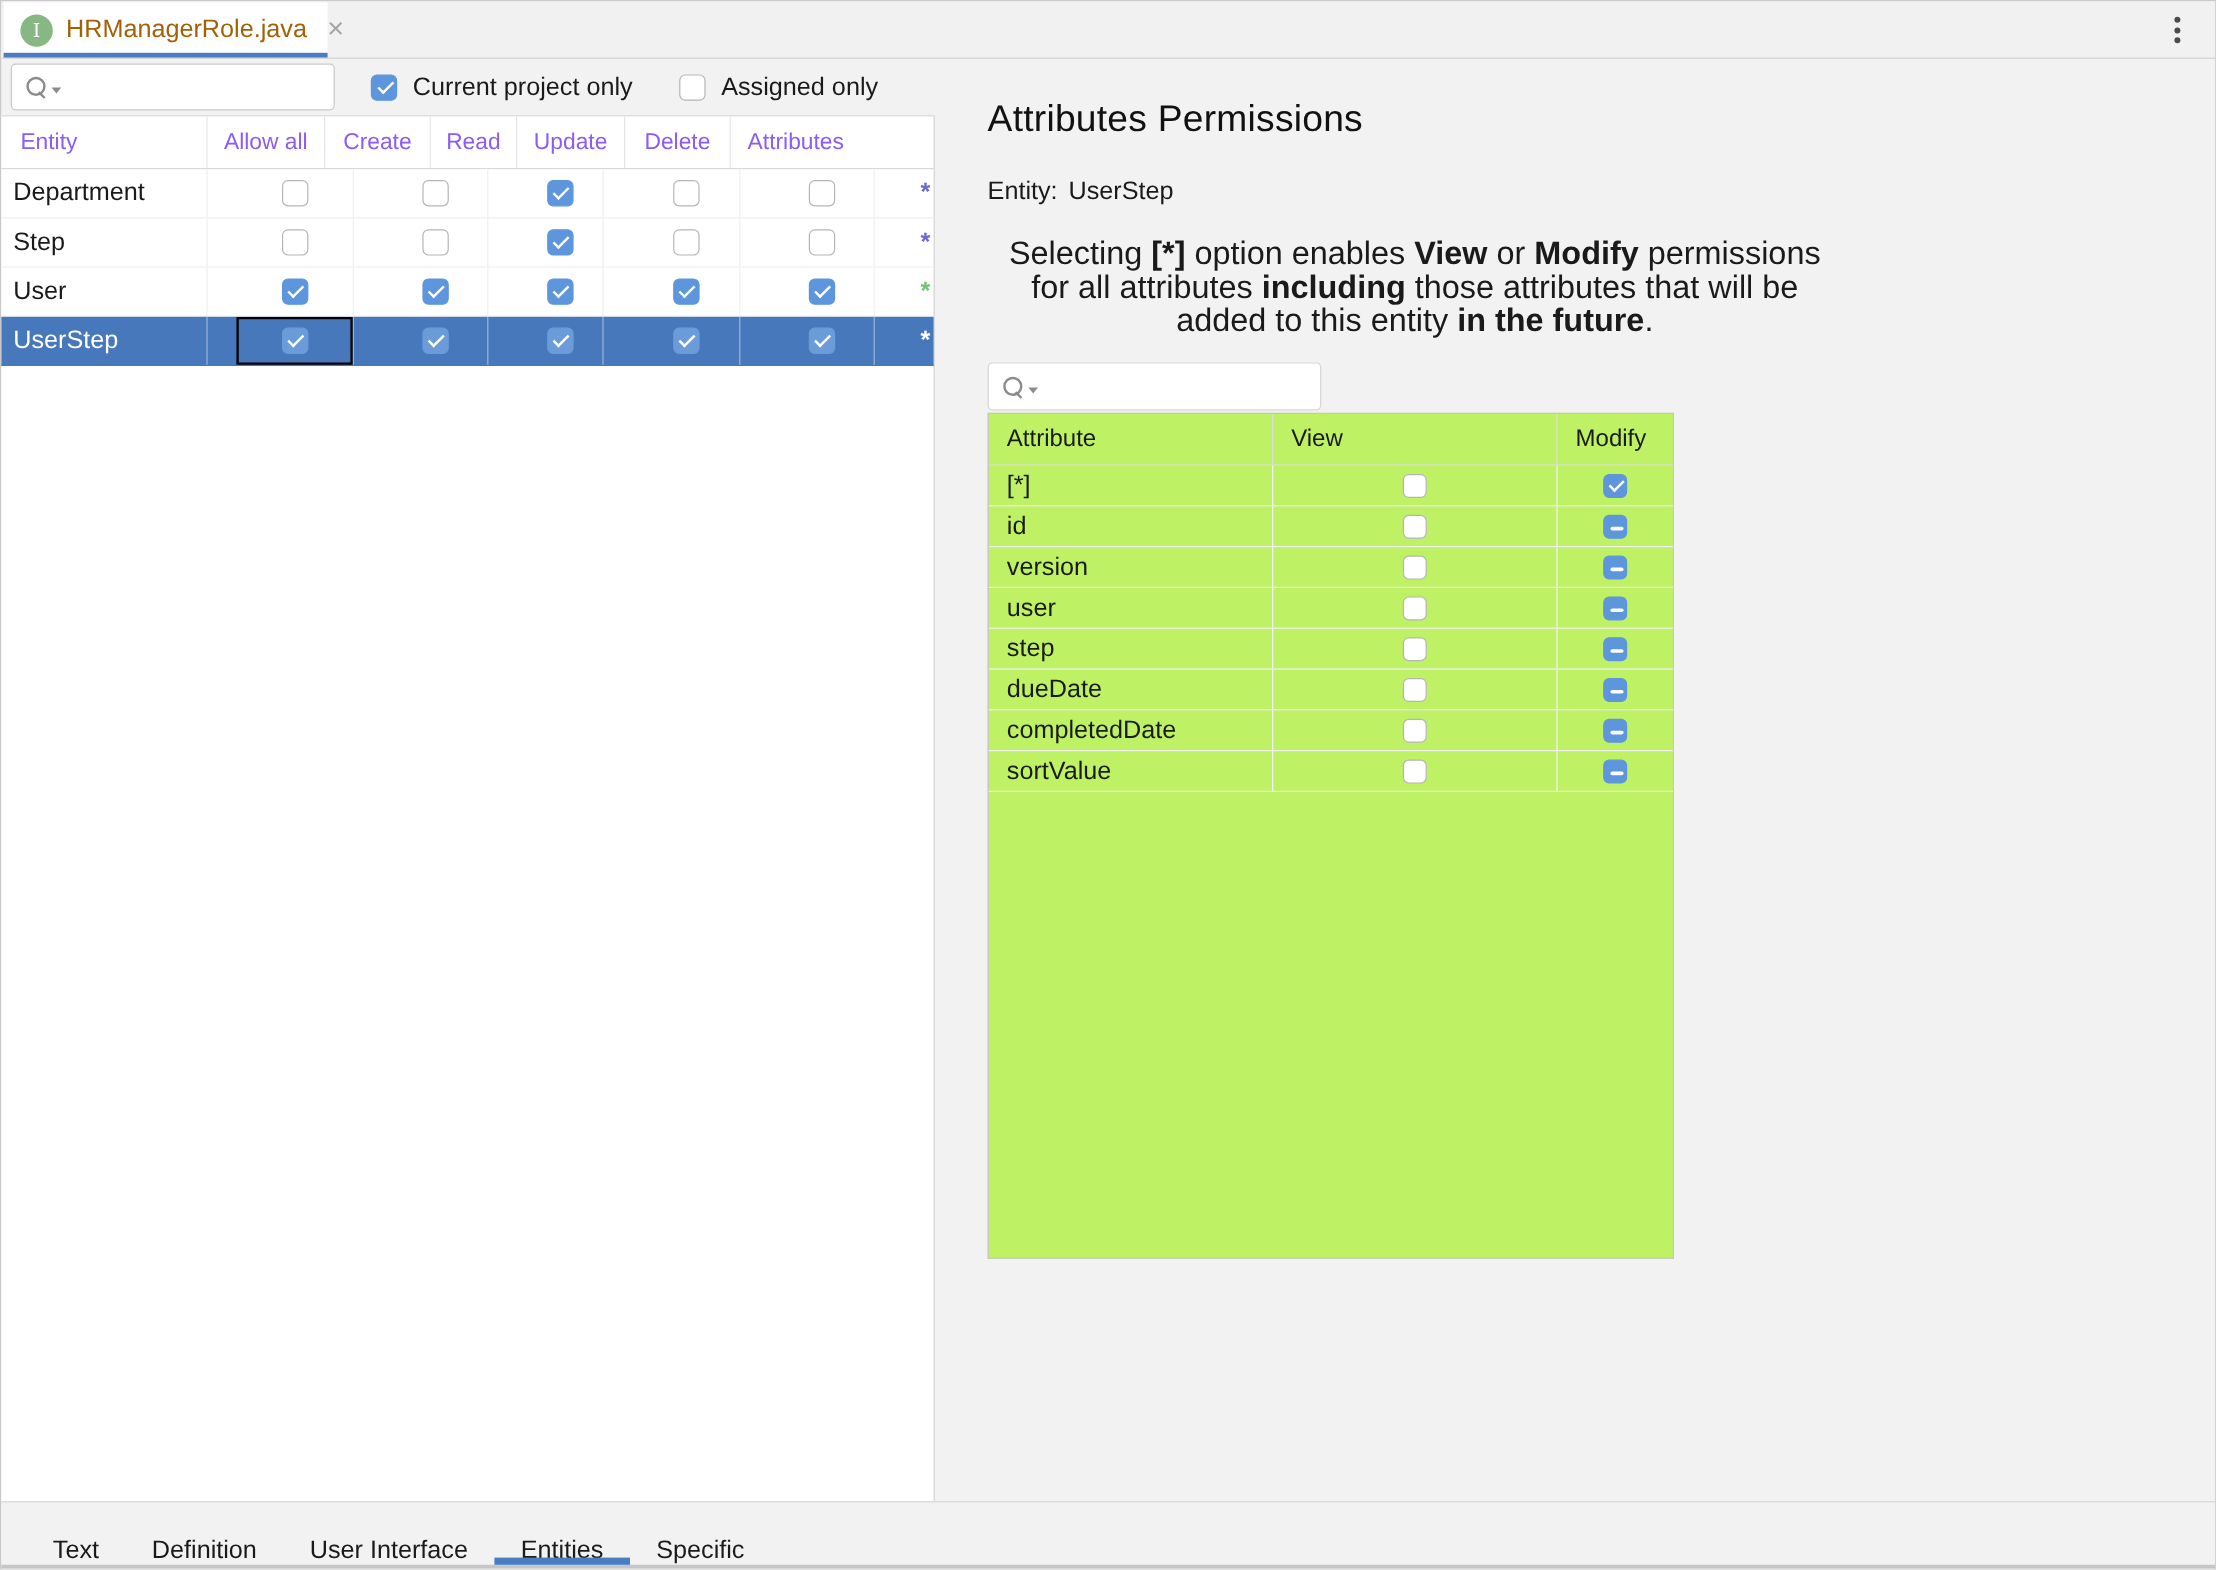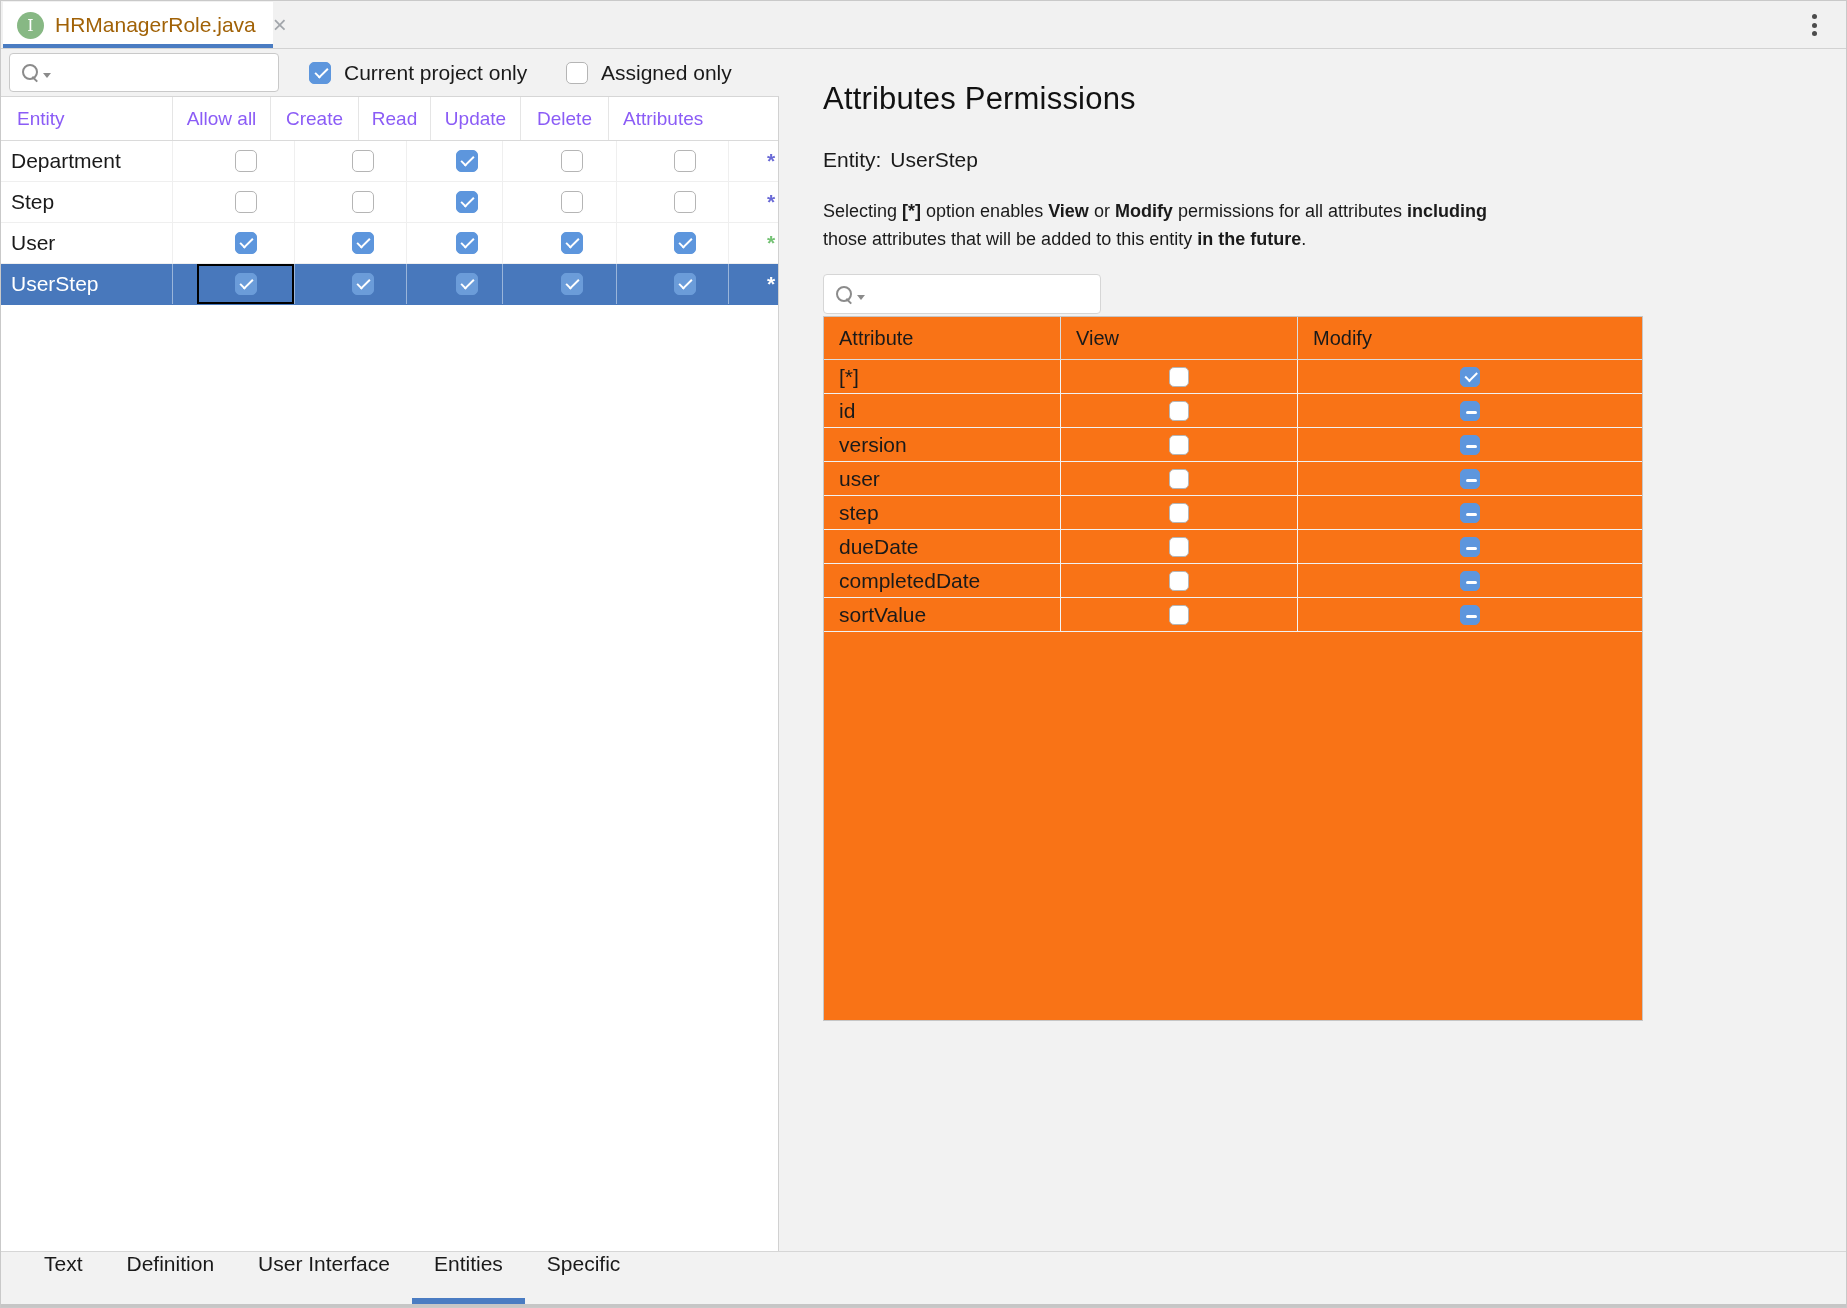--- a/index.html
+++ b/index.html
@@ -101,42 +101,42 @@
   .erow.selected { background:#4878bc; color:#fff; border-bottom-color:#4878bc; }
   .erow.selected .cell { border-right-color:rgba(255,255,255,.45); }
   .erow.selected .cb { background:#6b9cd9; border-color:#6b9cd9; }
   .erow.selected .cell.focused { box-shadow:inset 0 0 0 2px #000; }
   .erow.selected .marker { color:#fff; }
 
   
   .details { position:absolute; left:822px; top:80px; width:712px; }
   .d-title { font-size:31px; font-weight:400; color:#111; letter-spacing:.2px; }
   .d-entity { margin-top:31px; font-size:21px; display:flex; gap:9px; }
-  .d-desc { margin-top:25px; font-size:18px; line-height:28px; color:#1a1a1a; }
+  .d-desc { margin-top:25px; font-size:27px; line-height:28px; color:#1a1a1a;text-align:center; }
   .d-desc b { font-weight:700; }
   .searchbox.tr { position:relative; margin-top:21px; width:278px; height:40px; border-color:#d6d6d6; }
 
-  .atable { margin-top:2px; width:820px; height:705px; background:#f97316; border:1px solid #c6c6c6; }
+  .atable { margin-top:2px; width:572px; height:705px; background:#bef264; border:1px solid #c6c6c6; }
   .agrid { display:grid; grid-template-columns:237px 237px 1fr; }
   .ahead { height:43px; border-bottom:1px solid #dcdcdc; }
   .ahead .hcell { display:flex; align-items:center; padding-left:15px; font-size:20px; border-right:1px solid #dcdcdc; }
   .ahead .hcell:last-child { border-right:none; }
   .arow { height:34px; border-bottom:1px solid #f1f1f1; }
   .arow .cell { display:flex; align-items:center; border-right:1px solid #f4f4f4; }
   .arow .cell:last-child { border-right:none; }
   .arow .attr-cell { padding-left:15px; font-size:21px; }
   .arow .cbox { justify-content:center; }
 
   
   .bottombar {
     position:absolute; left:0; right:0; bottom:0; height:56px;
     background:#f2f2f2; border-top:1px solid #d6d6d6; border-bottom:3px solid #c6c6c6;
     display:flex; align-items:center; padding-left:43px; gap:44px;
   }
-  .btab { position:relative; font-size:21px; height:100%; display:flex; align-items:flex-start; }
+  .btab { position:relative; font-size:21px; height:100%; display:flex; align-items:flex-end; }
   .btab.active::after {
     content:""; position:absolute; left:-22px; right:-22px; bottom:0; height:6px; background:#4a7cc2;
   }
 </style>
 </head>
 <body>
 
 <div class="app">
 
   <div class="tabbar">

